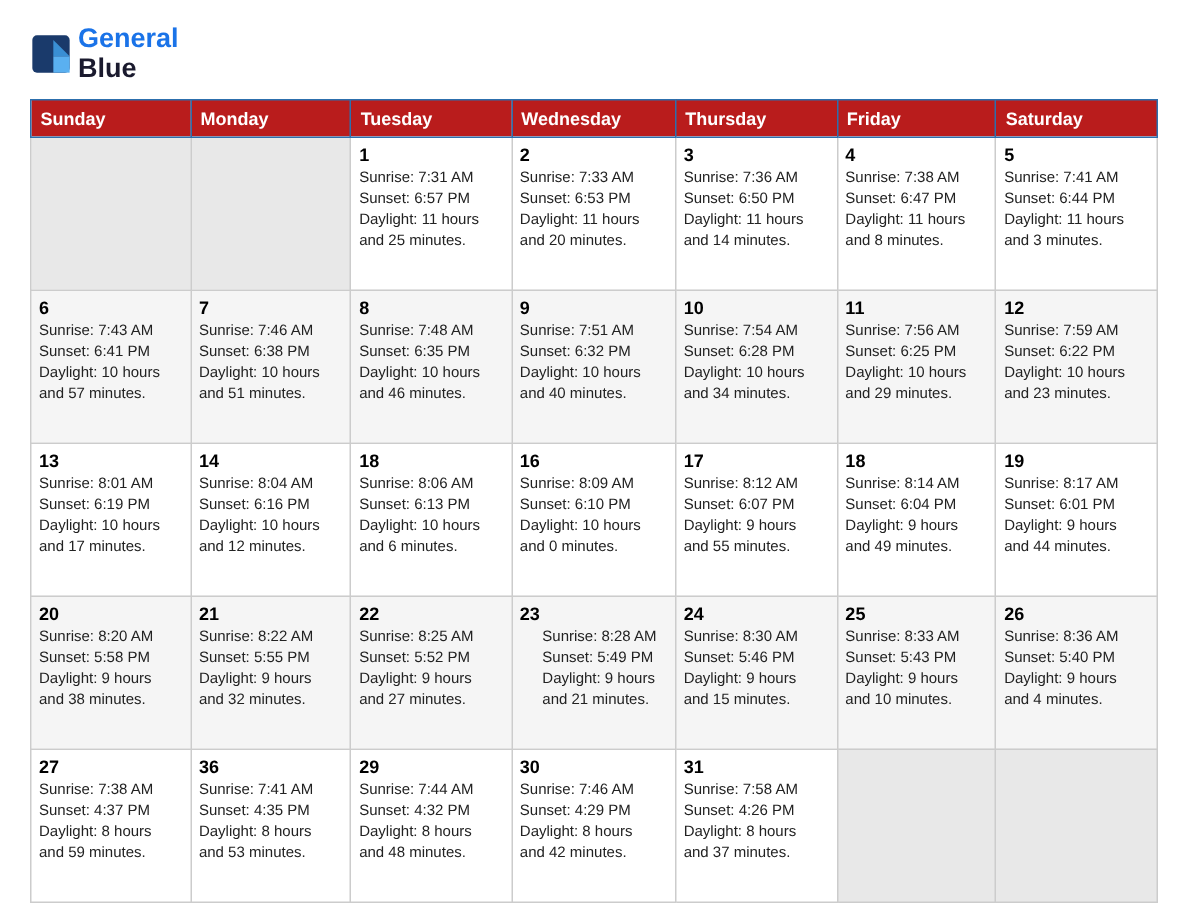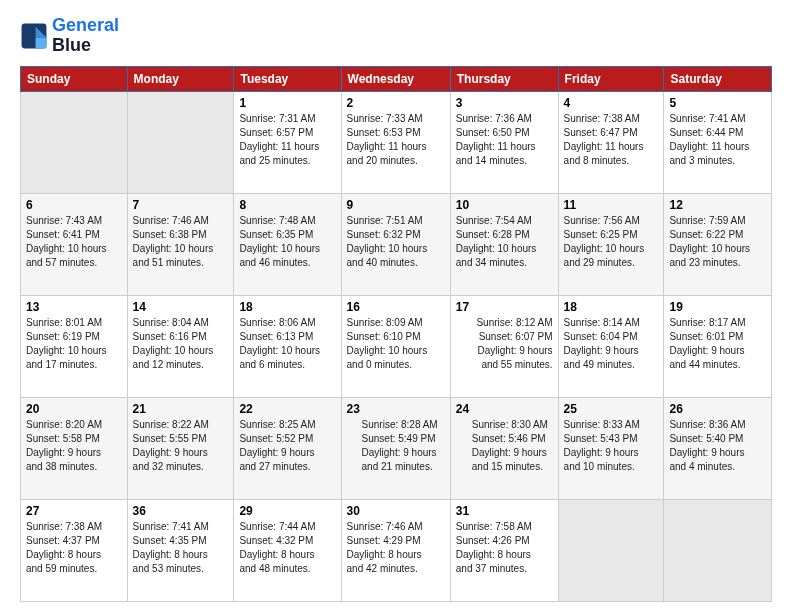--- a/index.html
+++ b/index.html
@@ -249,21 +249,21 @@
           </td>
           <td>
             <span class="day-num">16</span>
             <div class="day-info" style="white-space: pre-line;">Sunrise: 8:09 AM
 Sunset: 6:10 PM
 Daylight: 10 hours
 and 0 minutes.</div>
           </td>
           <td>
             <span class="day-num">17</span>
-            <div class="day-info" style="white-space: pre-line; text-align: right;">Sunrise: 8:12 AM
+            <div class="day-info" style="white-space: pre-line;">Sunrise: 8:12 AM
 Sunset: 6:07 PM
 Daylight: 9 hours
 and 55 minutes.</div>
           </td>
           <td>
             <span class="day-num">18</span>
             <div class="day-info" style="white-space: pre-line;">Sunrise: 8:14 AM
 Sunset: 6:04 PM
 Daylight: 9 hours
 and 49 minutes.</div>
@@ -300,21 +300,21 @@
           </td>
           <td>
             <span class="day-num">23</span>
             <div class="day-info" style="white-space: pre-line; margin-left: 15px;">Sunrise: 8:28 AM
 Sunset: 5:49 PM
 Daylight: 9 hours
 and 21 minutes.</div>
           </td>
           <td>
             <span class="day-num">24</span>
-            <div class="day-info" style="white-space: pre-line; margin-left: 16px;">Sunrise: 8:30 AM
+            <div class="day-info" style="white-space: pre-line;">Sunrise: 8:30 AM
 Sunset: 5:46 PM
 Daylight: 9 hours
 and 15 minutes.</div>
           </td>
           <td>
             <span class="day-num">25</span>
             <div class="day-info" style="white-space: pre-line;">Sunrise: 8:33 AM
 Sunset: 5:43 PM
 Daylight: 9 hours
 and 10 minutes.</div>

